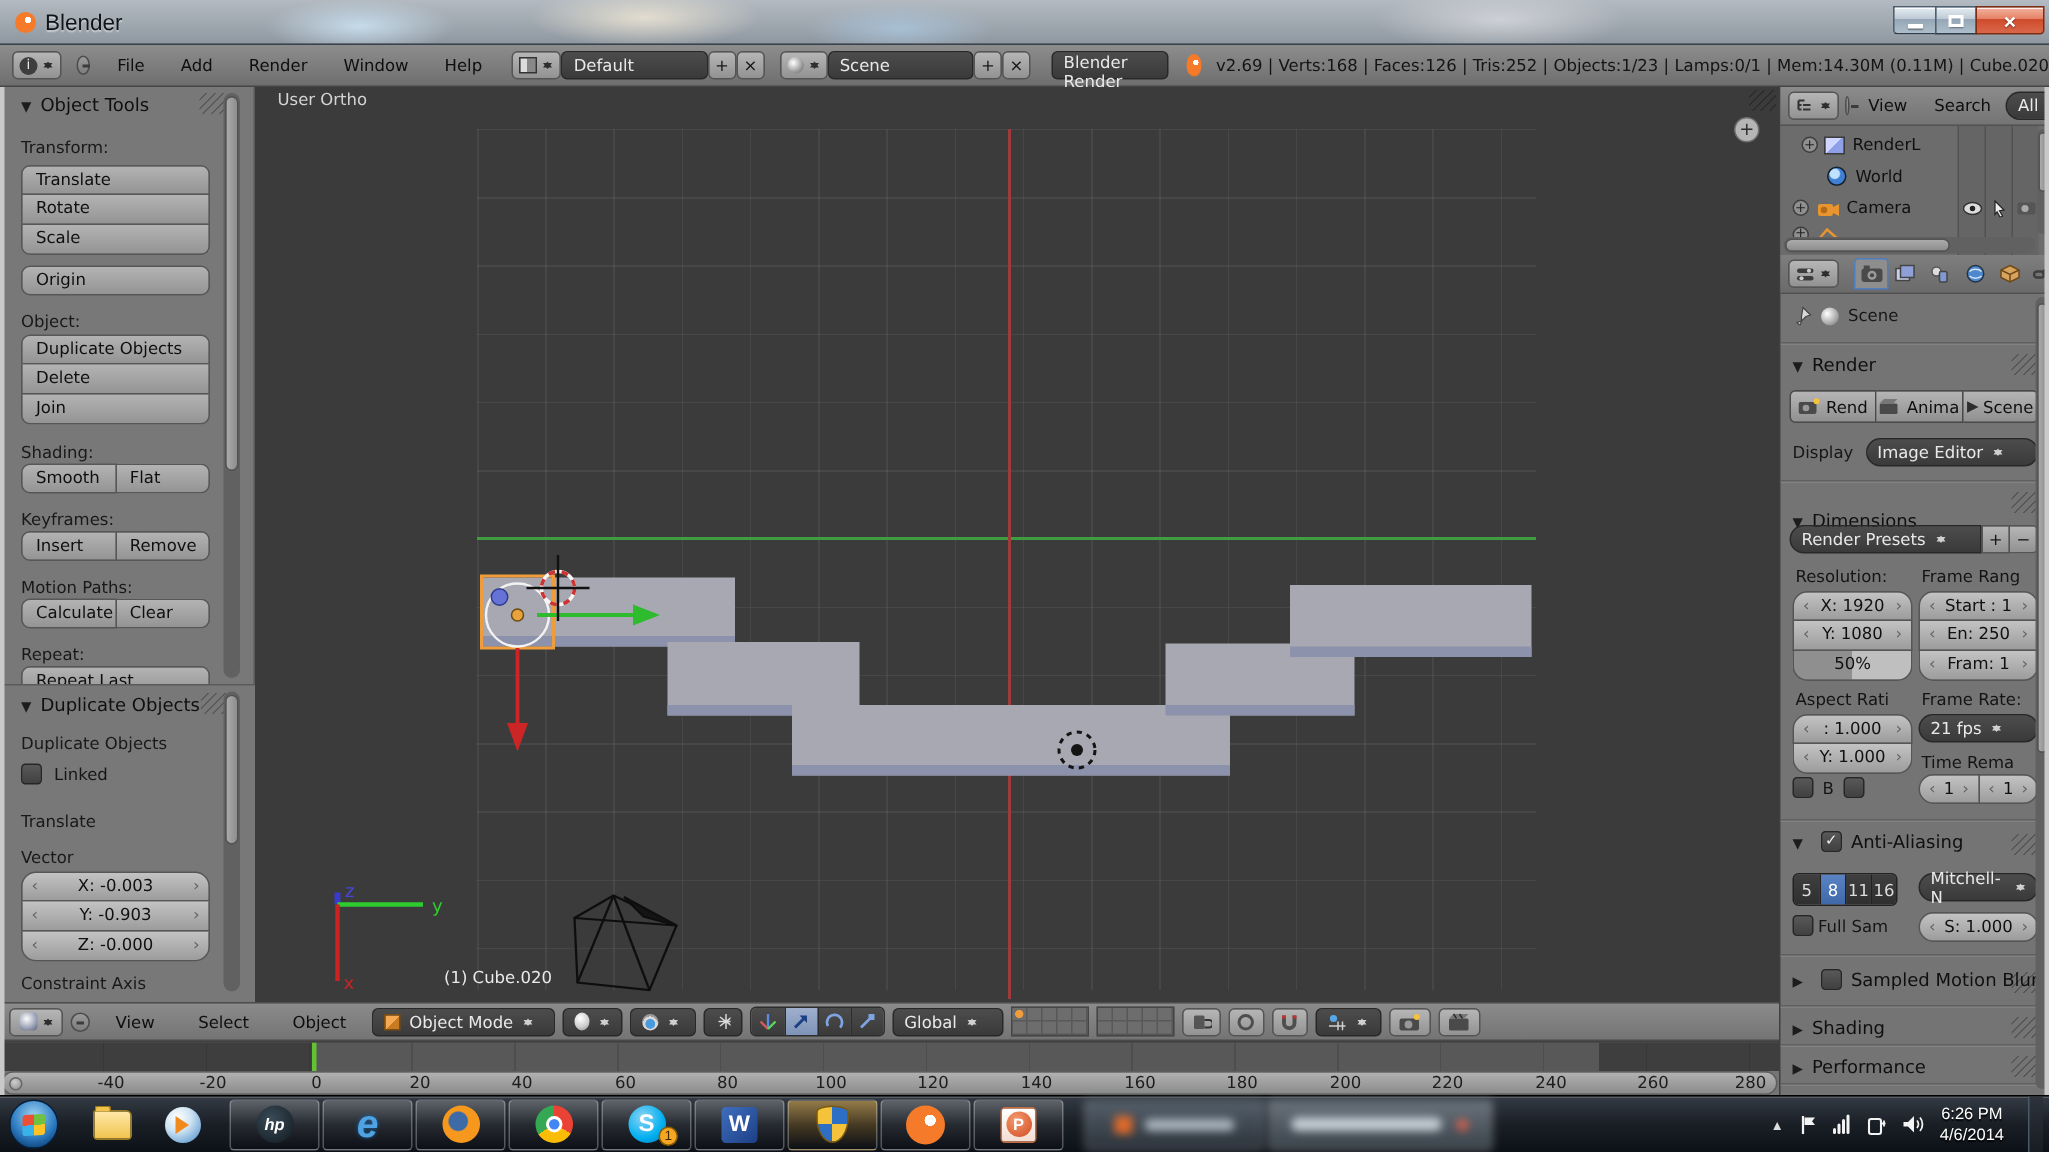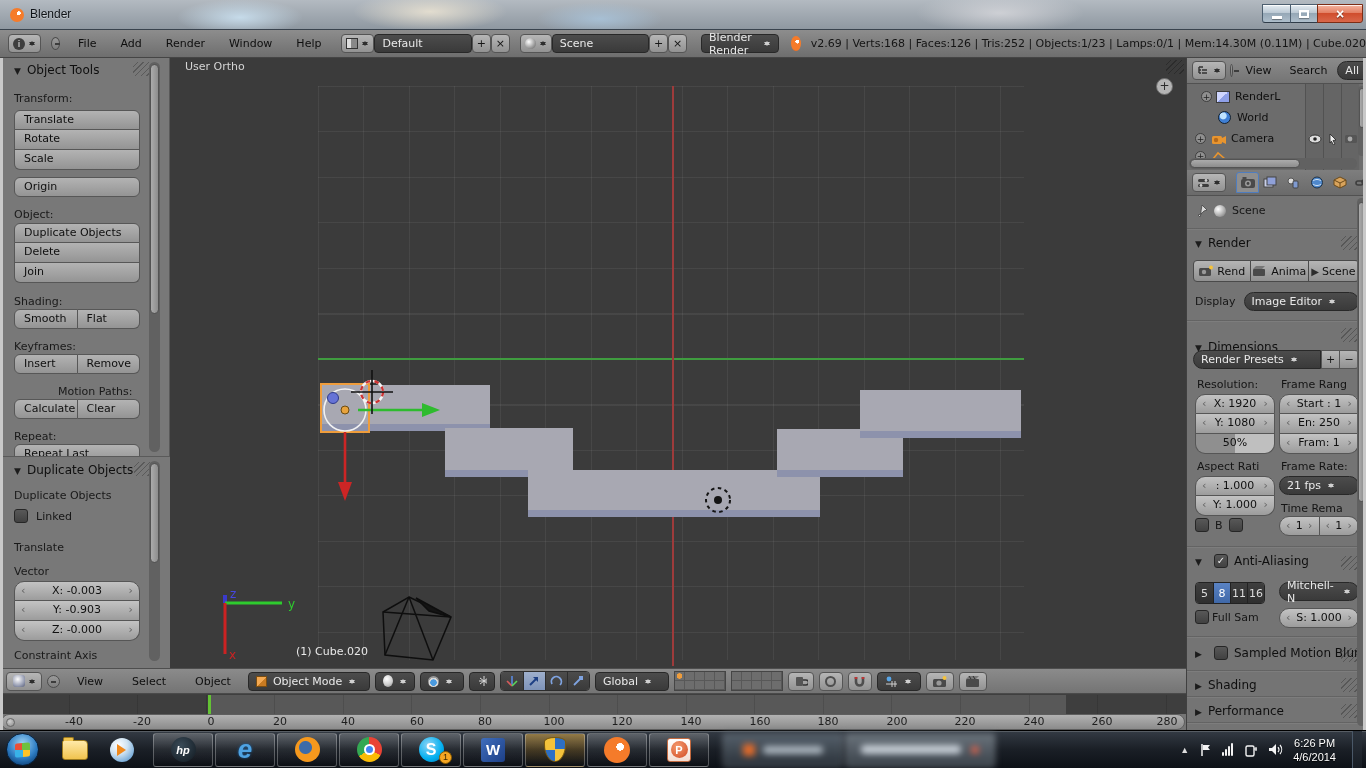--- a/index.html
+++ b/index.html
@@ -10,21 +10,21 @@
 
   
   #titlebar { position:absolute; left:0; top:0; width:1366px; height:30px;
     background:
       radial-gradient(90px 26px at 240px 60%, rgba(205,228,244,.85), transparent 70%),
       radial-gradient(110px 28px at 430px 40%, rgba(233,226,210,.9), transparent 70%),
       radial-gradient(90px 24px at 600px 65%, rgba(170,198,222,.8), transparent 70%),
       radial-gradient(120px 30px at 1000px 45%, rgba(220,220,224,.75), transparent 70%),
       linear-gradient(#b3bac1,#8f98a1);
     border-bottom:1px solid #39434e; font-family:"Liberation Sans",sans-serif; }
-  #titlebar .title { position:absolute; left:30px; top:7px; font-size:12px; color:#101418; text-shadow:0 1px 1px rgba(255,255,255,.5); }
+  #titlebar .title { position:absolute; left:30px; top:7px; font-size:15px; color:#101418; text-shadow:0 1px 1px rgba(255,255,255,.5); }
   .winbtn { position:absolute; top:4px; height:19px; border:1px solid #4d5f70; border-bottom-color:#2f3c49;
     background:linear-gradient(#e6edf3,#bcc9d4 45%,#94a6b5 46%,#aebecb); box-shadow:inset 0 1px rgba(255,255,255,.8);
     display:flex; align-items:center; justify-content:center; }
   #btn-min { left:1262px; width:29px; border-radius:0 0 0 3px; }
   #btn-max { left:1290px; width:28px; }
   #btn-close { left:1317px; width:46px; border-radius:0 0 3px 0;
     background:linear-gradient(#f3b39f,#e48165 45%,#cf4b2b 46%,#d9674a); border-color:#8d3категория
     ; border-color:#7c2d16; }
   #btn-min i { display:block; width:10px; height:3px; background:#fff; box-shadow:0 1px 1px rgba(0,0,0,.4); margin-top:7px; }
   #btn-max i { display:block; width:10px; height:8px; border:2px solid #fff; box-shadow:0 1px 1px rgba(0,0,0,.3); }
@@ -216,21 +216,21 @@
     <span class="lightbtn" style="margin-left:10px;width:34px;">
       <span style="width:11px;height:11px;border-radius:50%;background:radial-gradient(circle at 35% 35%,#fff,#9a9a9a 60%,#5e5e5e);"></span>
       <span class="updn dk"></span>
     </span>
     <span class="dsel" style="width:142px;">
       <span>Scene</span>
     </span>
     <span class="lightbtn sq">+</span>
     <span class="lightbtn sq">×</span>
 
-    <span class="dsel" style="margin-left:14px;width:112px;">
+    <span class="dsel" style="margin-left:14px;width:112px;flex-direction:column;">
       <span>Blender Render</span>
       <span class="updn"></span>
     </span>
     <span class="blender-logo" style="width:15px;height:15px;margin-left:12px;"></span>
     <span id="stats">v2.69 | Verts:168 | Faces:126 | Tris:252 | Objects:1/23 | Lamps:0/1 | Mem:14.30M (0.11M) | Cube.020</span>
   </div>
 
   <div id="toolshelf">
     <div class="abs panel-title tri" style="left:14px;top:5px;"><span>Object Tools</span></div>
     <div class="hatch" style="right:18px;top:4px;"></div>
@@ -257,21 +257,21 @@
       <span class="tsbtn">Smooth</span>
       <span class="tsbtn">Flat</span>
     </div>
 
     <div class="abs tslabel" style="left:14px;top:282px;">Keyframes:</div>
     <div class="abs pair" style="left:14px;top:296px;width:126px;">
       <span class="tsbtn">Insert</span>
       <span class="tsbtn">Remove</span>
     </div>
 
-    <div class="abs tslabel" style="left:14px;top:327px;margin-left:44px;">Motion Paths:</div>
+    <div class="abs tslabel" style="left:14px;top:327px;">Motion Paths:</div>
     <div class="abs pair" style="left:14px;top:341px;width:126px;">
       <span class="tsbtn">Calculate</span>
       <span class="tsbtn">Clear</span>
     </div>
 
     <div class="abs tslabel" style="left:14px;top:372px;">Repeat:</div>
     <div class="abs" style="left:14px;top:386px;width:126px;height:12px;overflow:hidden;">
       <span class="tsbtn" style="border-radius:6px 6px 0 0;">Repeat Last</span>
     </div>
 

